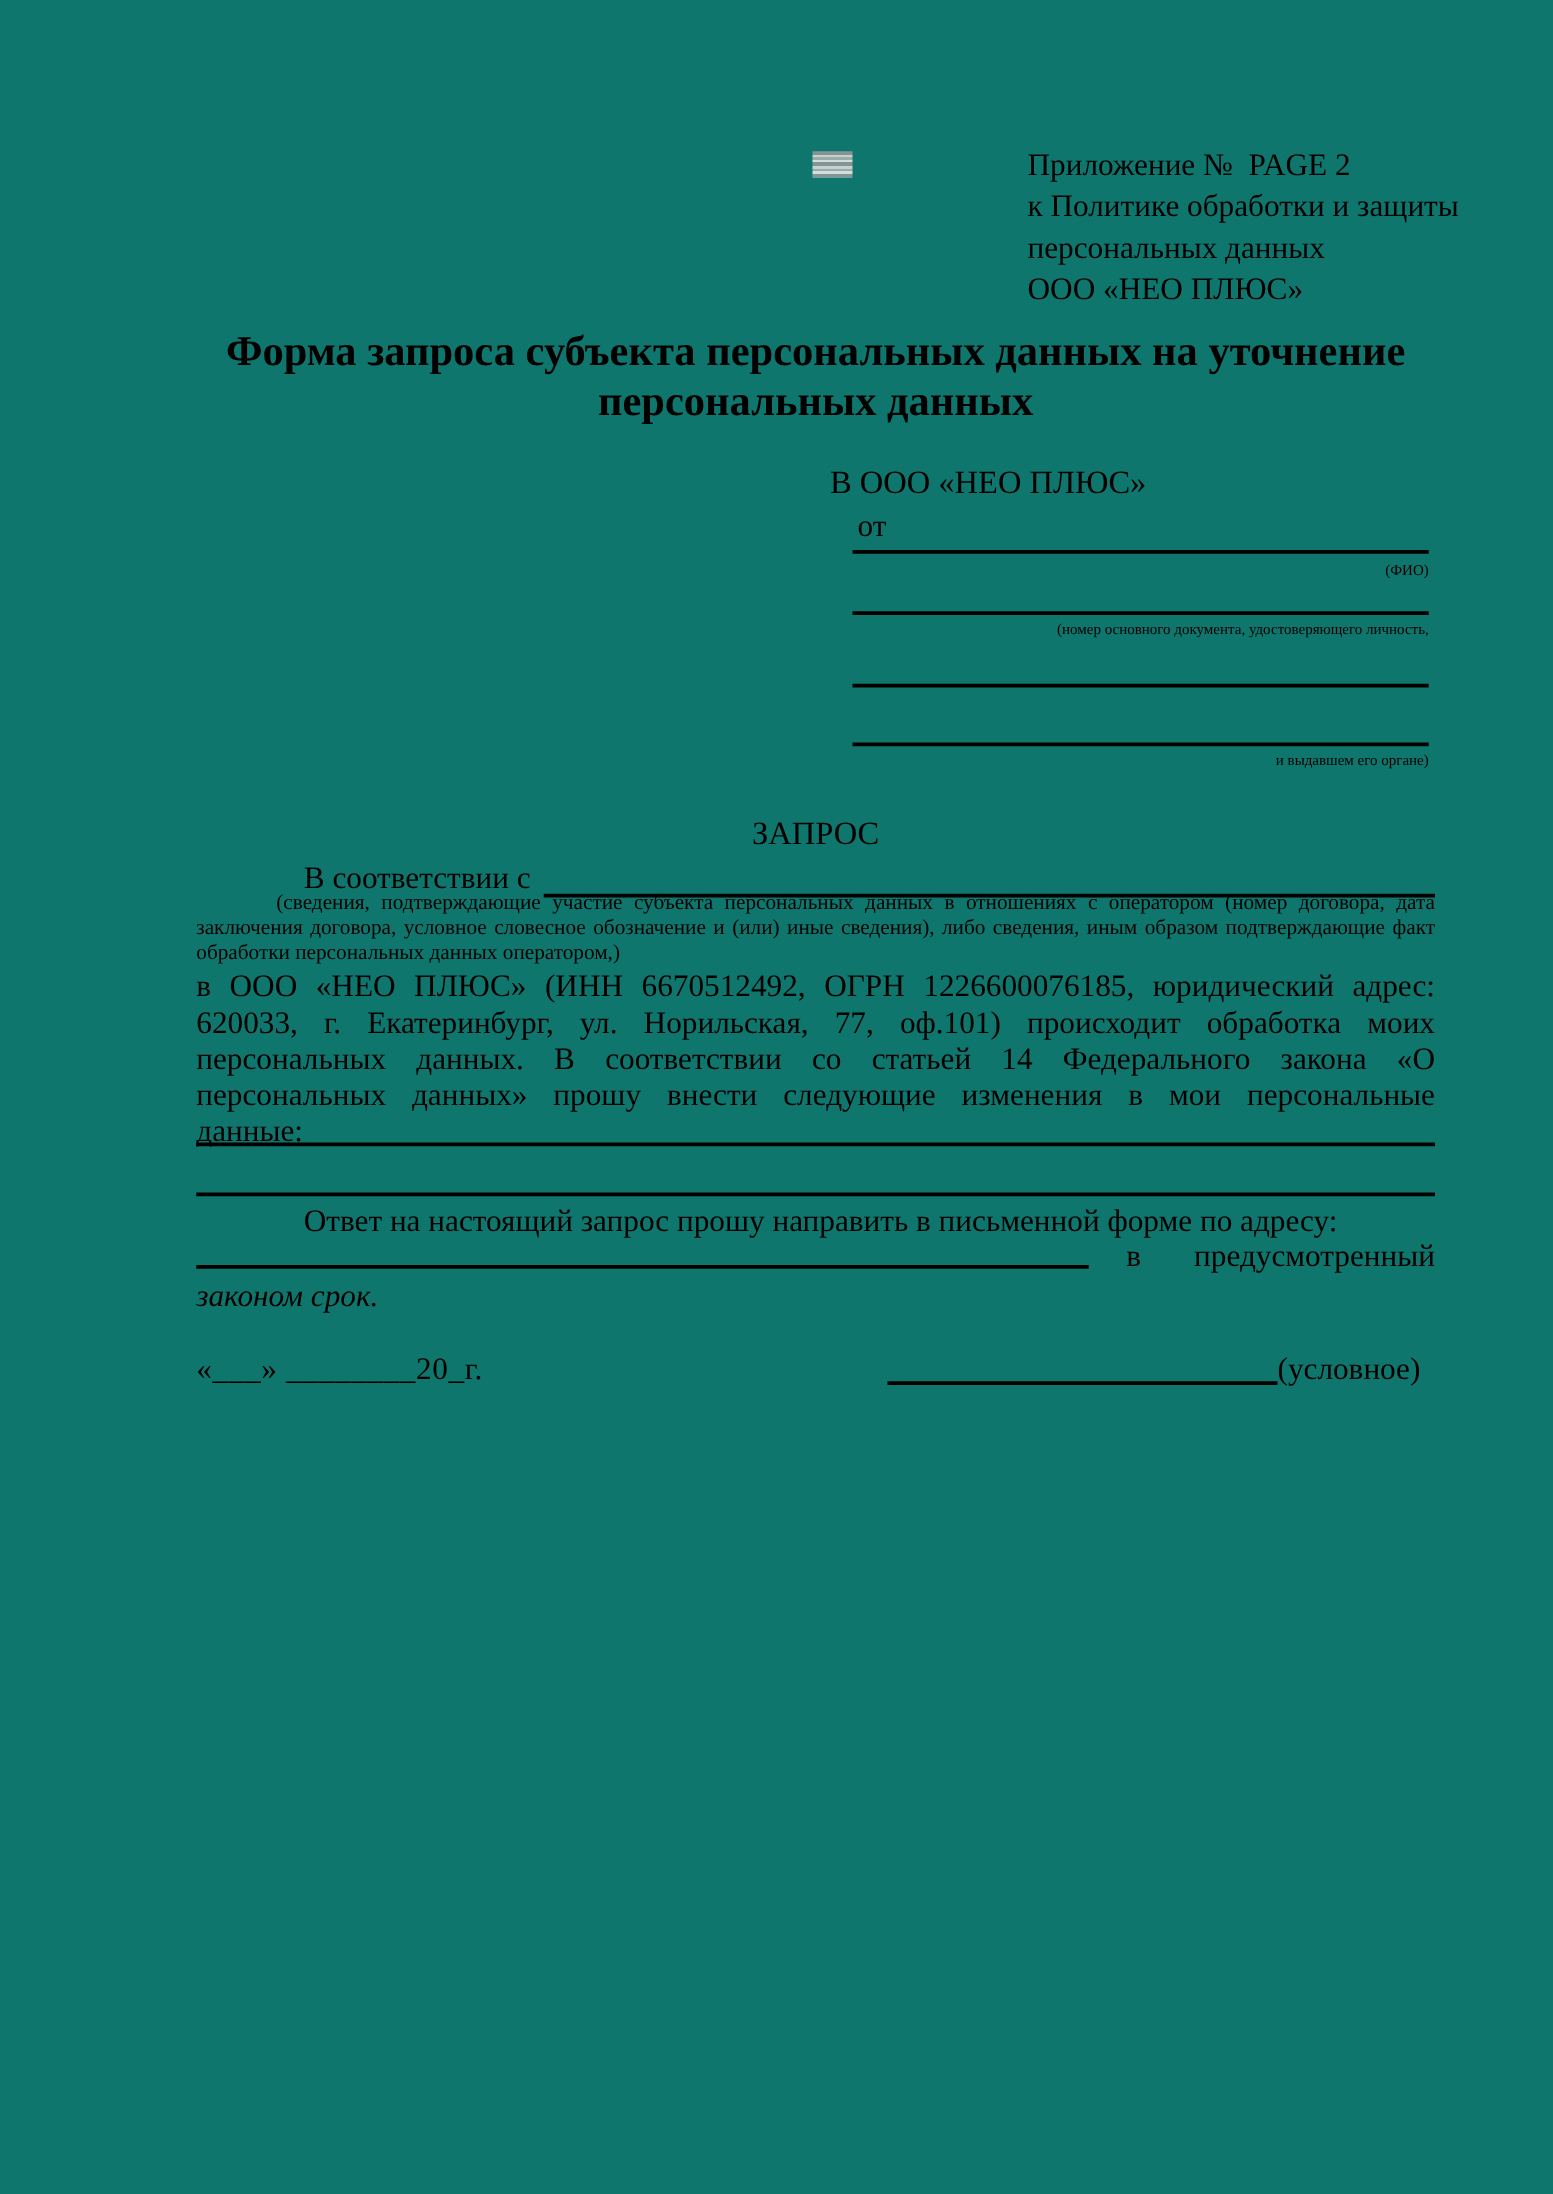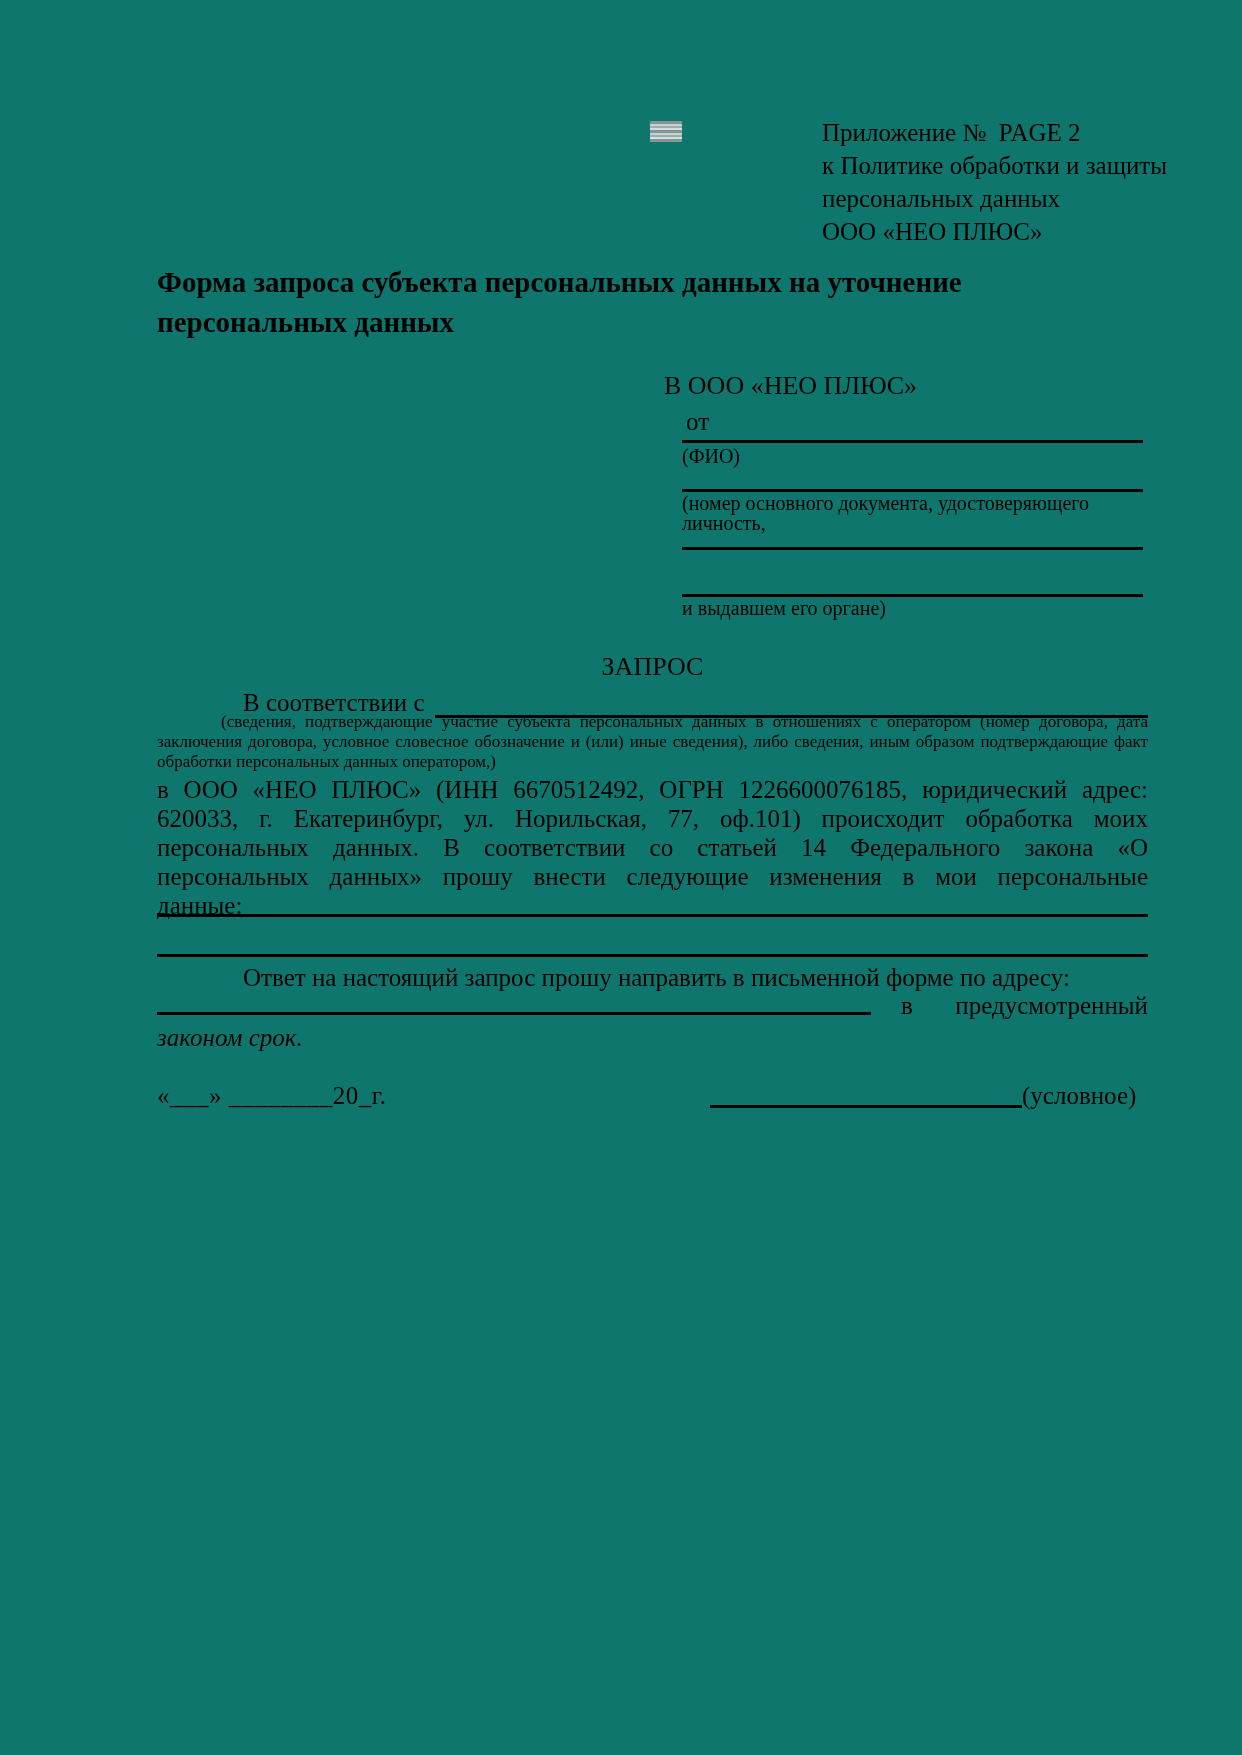--- a/index.html
+++ b/index.html
@@ -20,29 +20,29 @@
     background:
       repeating-linear-gradient(180deg,#9a9a9a 0 3px,#e3e3e3 3px 5px,#b5b5b5 5px 7px,#f2f2f2 7px 9px);
     opacity:.85;
   }
 
   
   .hdr{left:822px;top:116px;font-size:25px;line-height:33px;}
   .hdr div{white-space:pre-wrap;}
 
   
-  .title{left:157px;top:262px;width:991px;text-align:left;
-         font-weight:bold;font-size:29px;line-height:40px;}
+  .title{left:157px;top:262px;width:991px;text-align:center;
+         font-weight:bold;font-size:34px;line-height:40px;}
 
   .to-line{left:664px;top:371px;font-size:26px;line-height:30px;}
   .from-label{left:686px;top:407px;font-size:25px;line-height:30px;}
 
   
   .fline{left:682px;width:461px;height:0;border-top:3px solid #000;}
-  .fcap{left:682px;width:461px;text-align:left;font-size:20px;line-height:20px;}
+  .fcap{left:682px;width:461px;text-align:right;font-size:12px;line-height:20px;}
 
   .heading{left:157px;top:652px;width:991px;text-align:center;
            font-size:26px;line-height:30px;}
 
   .intro{left:157px;top:688px;width:991px;display:flex;align-items:flex-start;
          font-size:25px;line-height:30px;}
   .intro .txt{white-space:nowrap;padding-left:86px;padding-right:10px;}
   .intro .fill{flex:1;height:27px;border-bottom:3px solid #000;}
 
   .fineprint{left:157px;top:712px;width:991px;font-size:17px;line-height:20px;

